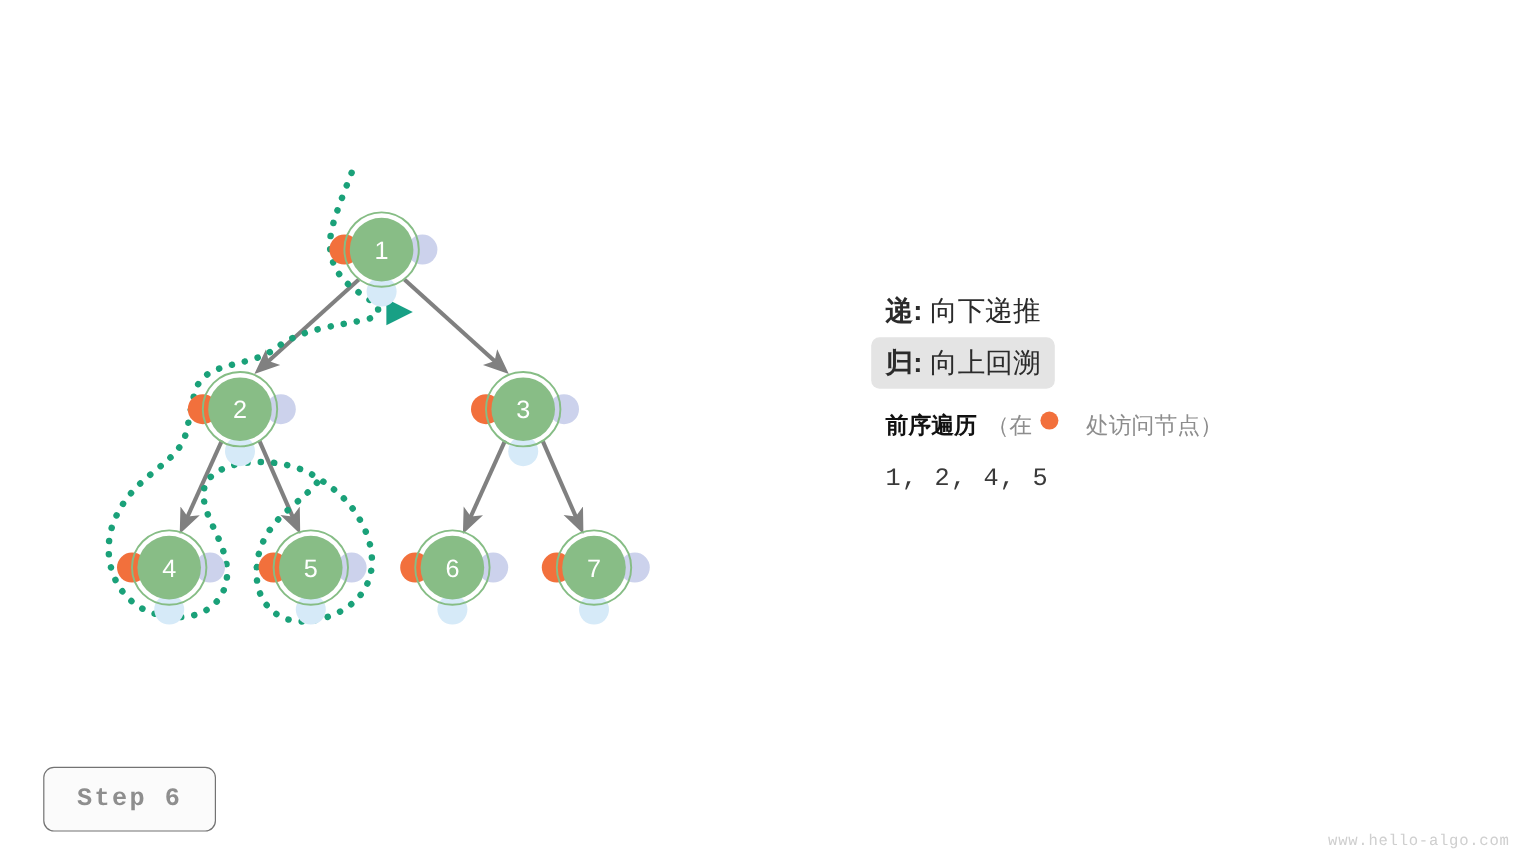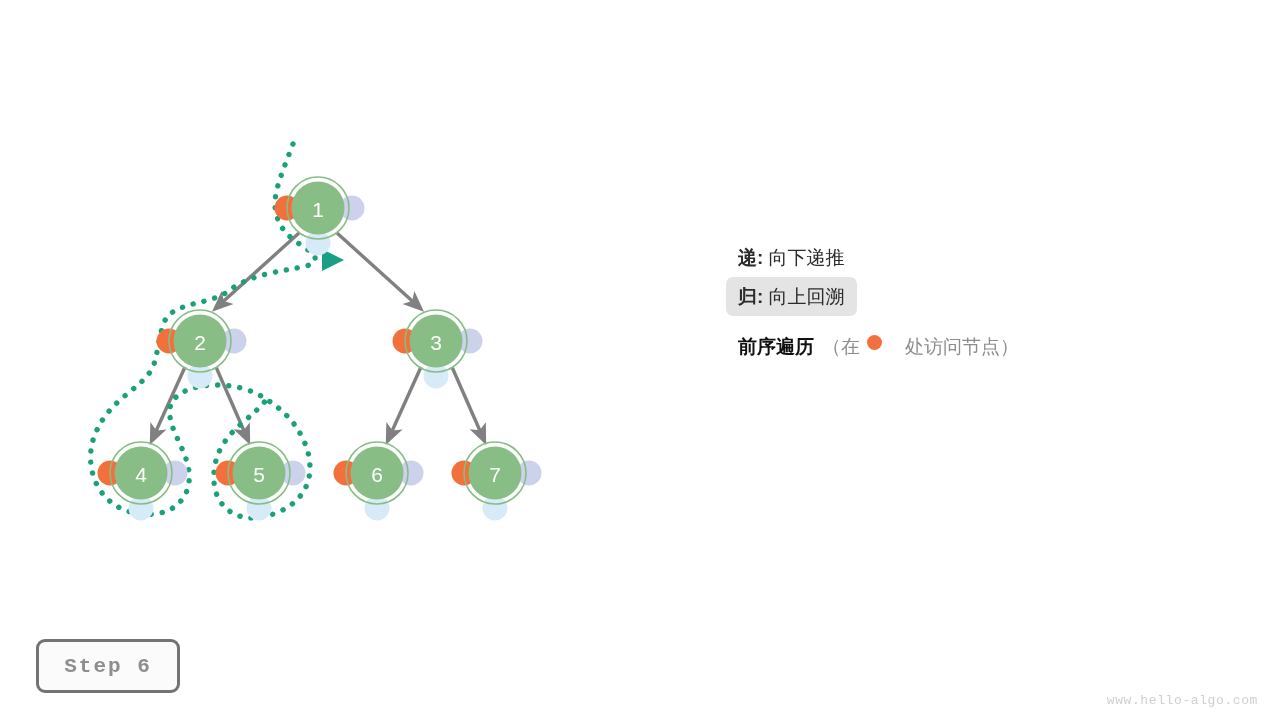--- a/index.html
+++ b/index.html
@@ -36,21 +36,21 @@
 
   
   .legend-panel {
     position: absolute;
     left: 726px;
     top: 238px;
     width: 520px;
   }
   .legend-line {
     font-family: "Liberation Sans", sans-serif;
-    font-size: 19px;
+    font-size: 23px;
     color: #2b2b2b;
     line-height: 1;
     padding: 10px 12px;
     display: inline-block;
     border-radius: 7px;
     white-space: nowrap;
   }
   .legend-line .lbl {
     font-weight: bold;
   }
@@ -98,21 +98,21 @@
   }
 
   
   .step-badge {
     position: absolute;
     left: 36px;
     top: 639px;
     width: 144px;
     height: 54px;
     box-sizing: border-box;
-    border: 3px solid #737373;
+    border: 1px solid #737373;
     border-radius: 9px;
     background: #fbfbfb;
     display: flex;
     align-items: center;
     justify-content: center;
     font-family: "Liberation Mono", monospace;
     font-size: 21px;
     font-weight: bold;
     color: #8e8e8e;
     letter-spacing: 2px;
@@ -253,19 +253,20 @@
 
     <div class="legend-gap"></div>
 
     <div class="traversal-head">
       <span class="t-name">前序遍历</span>
       <span class="t-paren">（在</span>
       <span class="legend-dot"></span>
       <span class="t-paren" style="margin-left:16px">处访问节点）</span>
     </div>
 
+    <div class="traversal-seq">1,  2,  4,  5</div>
   </div>
 
   <div class="step-badge">Step 6</div>
 
   <div class="watermark">www.hello-algo.com</div>
 
 </div>
 
 </body></html>

